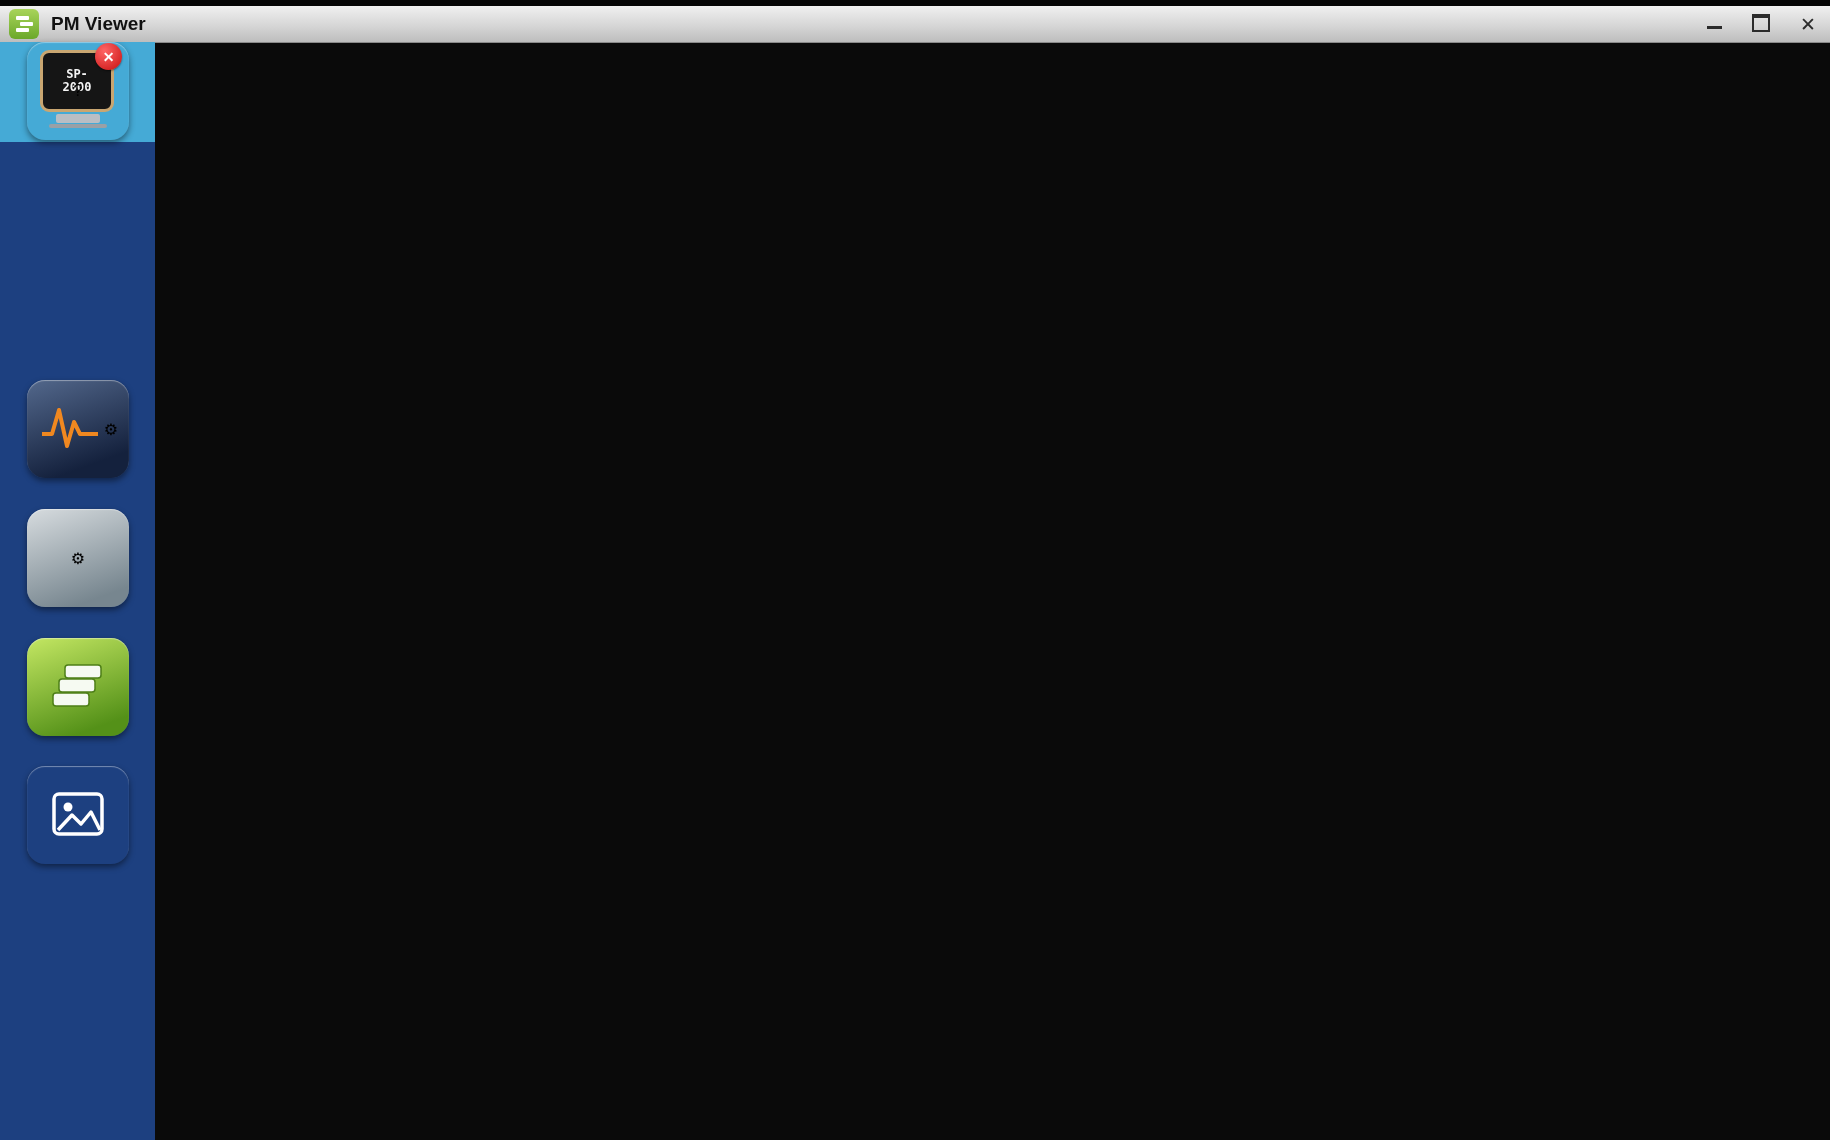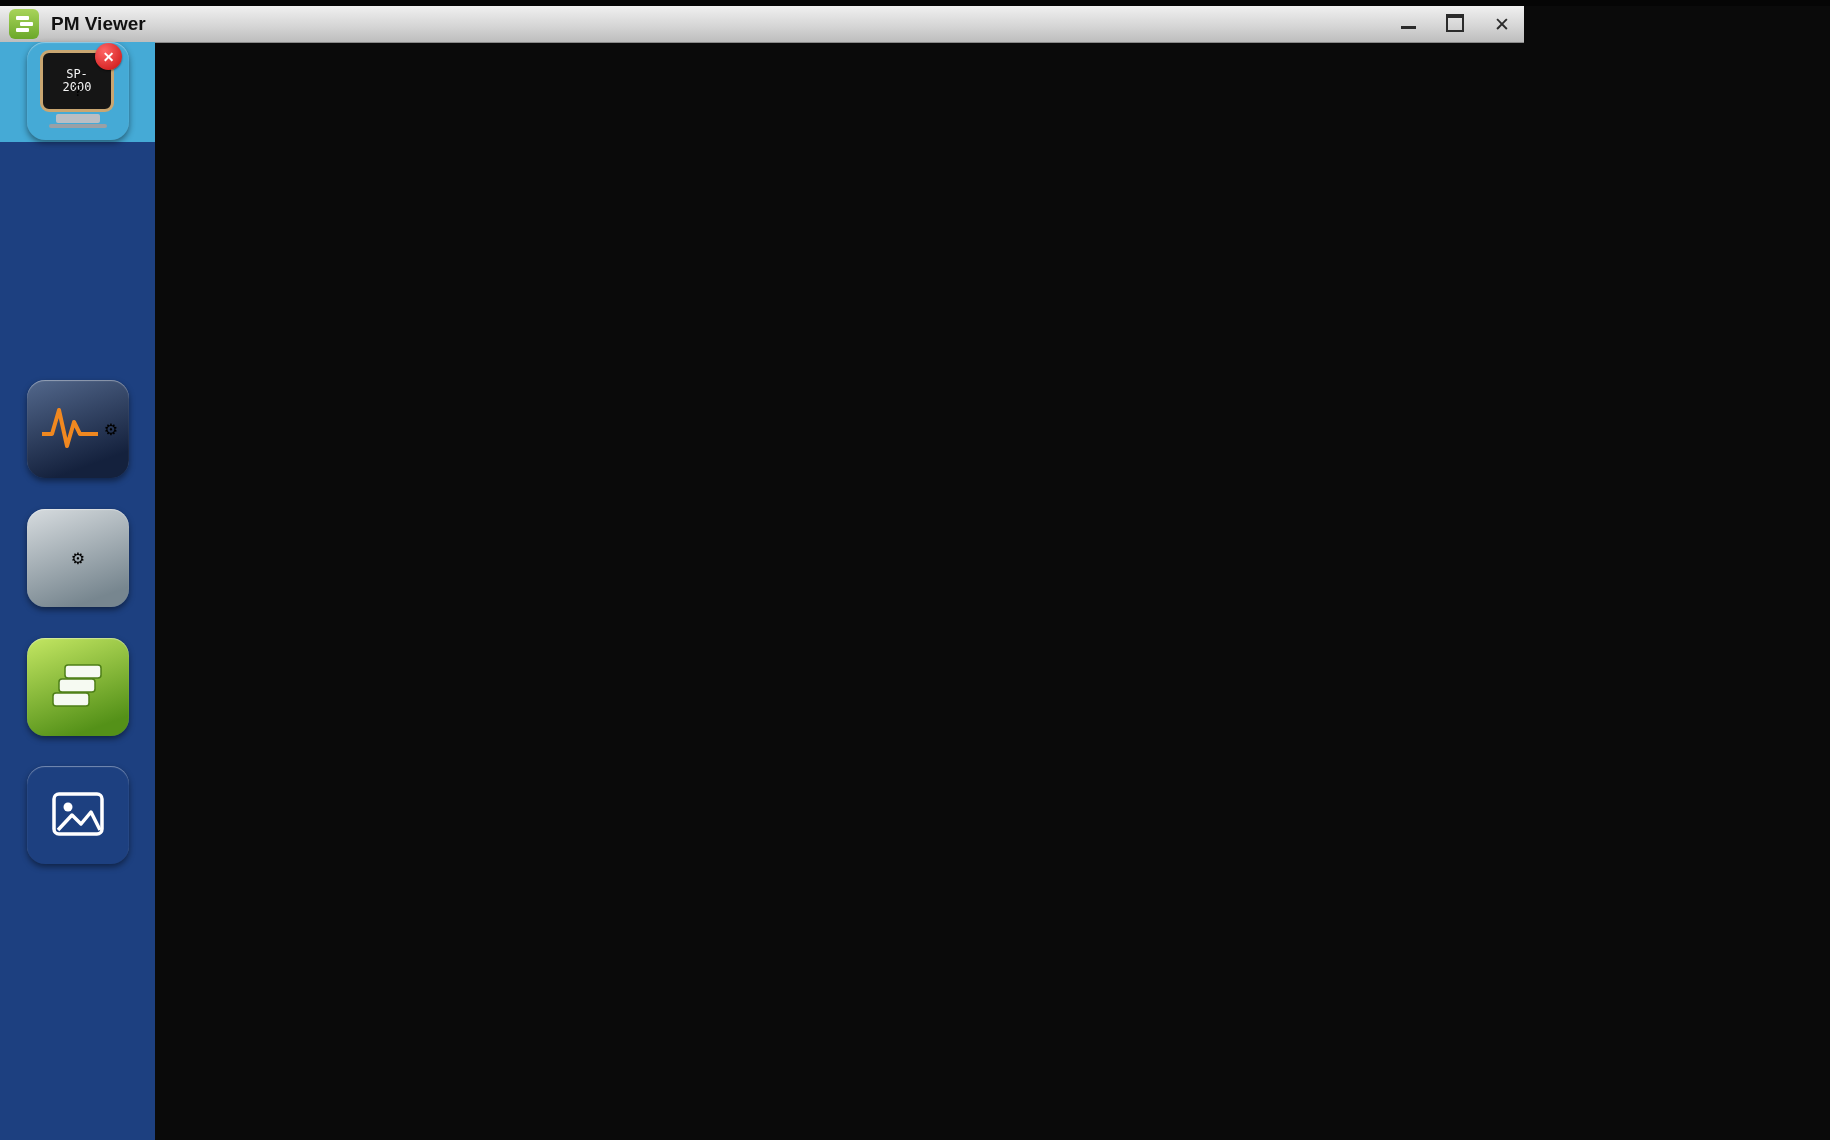--- a/index.html
+++ b/index.html
@@ -1,36 +1,36 @@
 <!DOCTYPE html>
 <html><head>
 <meta charset="utf-8">
 <style>
   html,body{margin:0;padding:0;background:#000;}
   #app{position:relative;width:1830px;height:1140px;overflow:hidden;background:#0a0a0a;
        font-family:"Liberation Sans",sans-serif;-webkit-font-smoothing:antialiased;}
   
   #top-strip{position:absolute;left:0;top:0;width:1830px;height:6px;background:#050505;}
-  #titlebar{position:absolute;left:0;top:6px;width:1524px;height:36px;
+  #titlebar{position:absolute;left:0;top:6px;width:1830px;height:36px;
             background:linear-gradient(#f0f0f0,#d6d6d6 55%,#bdbdbd);border-bottom:1px solid #8a8a8a;
             display:flex;align-items:center;}
   .app-logo{width:30px;height:30px;margin-left:9px;border-radius:6px;
             background:linear-gradient(#a8d45a,#6ba82a);display:flex;align-items:center;justify-content:center;}
   .app-title{margin-left:12px;font-size:19px;font-weight:bold;color:#111;}
   .win-controls{margin-left:auto;margin-right:14px;display:flex;gap:30px;align-items:center;}
   .win-btn{color:#2b2b2b;font-size:19px;line-height:19px;cursor:default;}
   .win-min-glyph{display:inline-block;width:15px;height:3px;background:#2b2b2b;margin-bottom:2px;}
   .win-max-glyph{display:inline-block;width:14px;height:12px;border:2px solid #2b2b2b;border-top-width:4px;}
   
   #sidebar{position:absolute;left:0;top:42px;width:155px;height:1098px;background:#1d4080;}
   #device-block{position:absolute;left:0;top:0;width:155px;height:100px;background:#45aad6;}
   .device{position:absolute;left:40px;top:8px;width:76px;height:86px;}
   .dev-screen{width:68px;height:56px;background:#151515;border:3px solid #c9a671;border-radius:9px;
               display:flex;flex-direction:column;align-items:center;justify-content:center;}
-  .dev-screen span{color:#f5f5f5;font-family:"DejaVu Sans Mono",monospace;font-size:12px;font-weight:normal;line-height:13px;}
+  .dev-screen span{color:#f5f5f5;font-family:"DejaVu Sans Mono",monospace;font-size:12px;font-weight:bold;line-height:13px;}
   .dev-base{width:44px;height:9px;background:#b9bec4;border-radius:2px;margin:2px auto 0;}
   .dev-feet{width:58px;height:4px;background:#9aa0a6;border-radius:2px;margin:1px auto 0;}
   .dev-badge{position:absolute;right:-6px;top:-7px;width:27px;height:27px;border-radius:50%;
              background:radial-gradient(circle at 35% 30%,#f66,#c80f0f);color:#fff;font-size:14px;font-weight:bold;
              display:flex;align-items:center;justify-content:center;box-shadow:0 1px 2px rgba(0,0,0,.5);}
   .side-btn{position:absolute;left:27px;width:102px;height:98px;border-radius:18px;
             box-shadow:0 3px 6px rgba(0,0,0,.45), inset 0 1px 1px rgba(255,255,255,.4);
             display:flex;align-items:center;justify-content:center;cursor:pointer;}
   #btn-wavemon{top:338px;background:linear-gradient(160deg,#53688c,#14213d 80%);}
   #btn-settings{top:467px;background:linear-gradient(160deg,#d7dcdf,#77868f 85%);}

